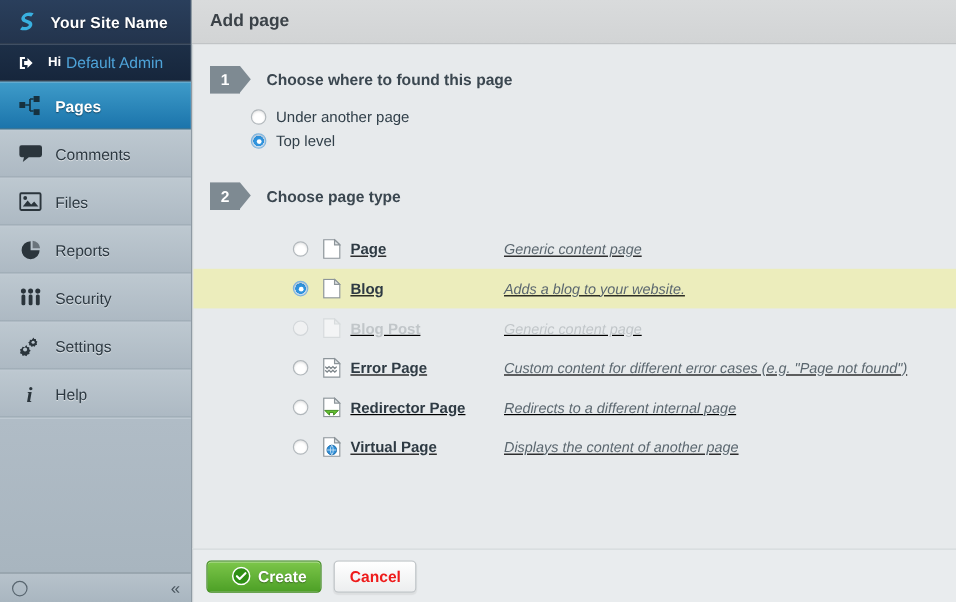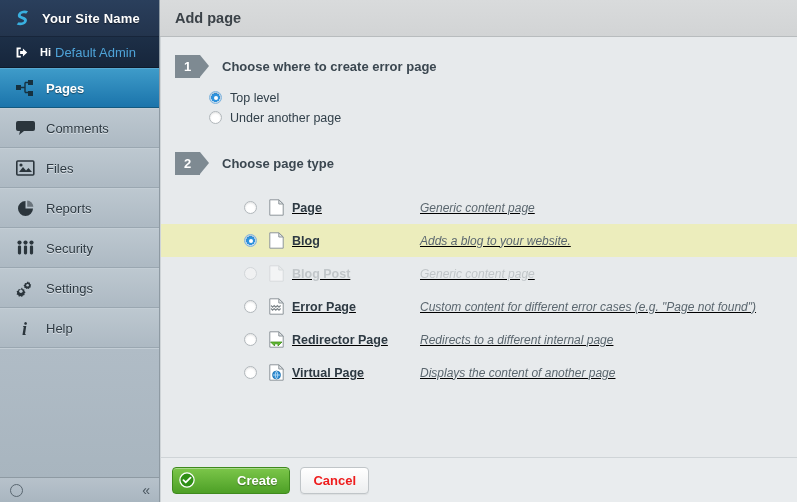--- a/index.html
+++ b/index.html
@@ -133,22 +133,21 @@
   }
   .btn {
     height: 27px; display: flex; align-items: center; border-radius: 4px;
     font-size: 13px; font-weight: bold; cursor: pointer; padding: 0 12px;
   }
   .btn-create {
     background: linear-gradient(to bottom, #7cc64a 0%, #4da026 100%);
     border: 1px solid #3f8a1d; color: #ffffff;
     text-shadow: 0 1px 1px rgba(0,0,0,.35);
     box-shadow: inset 0 1px 0 rgba(255,255,255,.35);
-    padding-left: 6px;
-    gap: 36px;
+    padding-left: 20px;
   }
   .btn-create .chk { width: 16px; height: 16px; flex:0 0 16px; margin-right: 6px; }
   .btn-cancel {
     background: linear-gradient(to bottom, #ffffff 0%, #eceeef 100%);
     border: 1px solid #c0c5c8; color: #ee1c1c;
     box-shadow: 0 1px 1px rgba(0,0,0,.06);
   }
 </style>
 </head>
 <body>
@@ -261,31 +260,31 @@
   <div class="main">
 
     <div class="topbar">
       <span class="ttl">Add page</span>
     </div>
 
     <div class="form">
 
       <div class="steprow" style="margin-top:18px;">
         <span class="stepbadge">1</span>
-        <span class="steptitle">Choose where to create error page</span>
+        <span class="steptitle">Choose where to found this page</span>
       </div>
 
       <div class="radiolist">
+        <div class="radioline">
+          <span class="radio"></span>
+          <span class="radiolabel">Under another page</span>
+        </div>
         <div class="radioline">
           <span class="radio on"></span>
           <span class="radiolabel">Top level</span>
-        </div>
-        <div class="radioline">
-          <span class="radio"></span>
-          <span class="radiolabel">Under another page</span>
         </div>
       </div>
 
       <div class="steprow" style="margin-top:25px;">
         <span class="stepbadge">2</span>
         <span class="steptitle">Choose page type</span>
       </div>
 
       <div style="margin-top:16px;">
 

